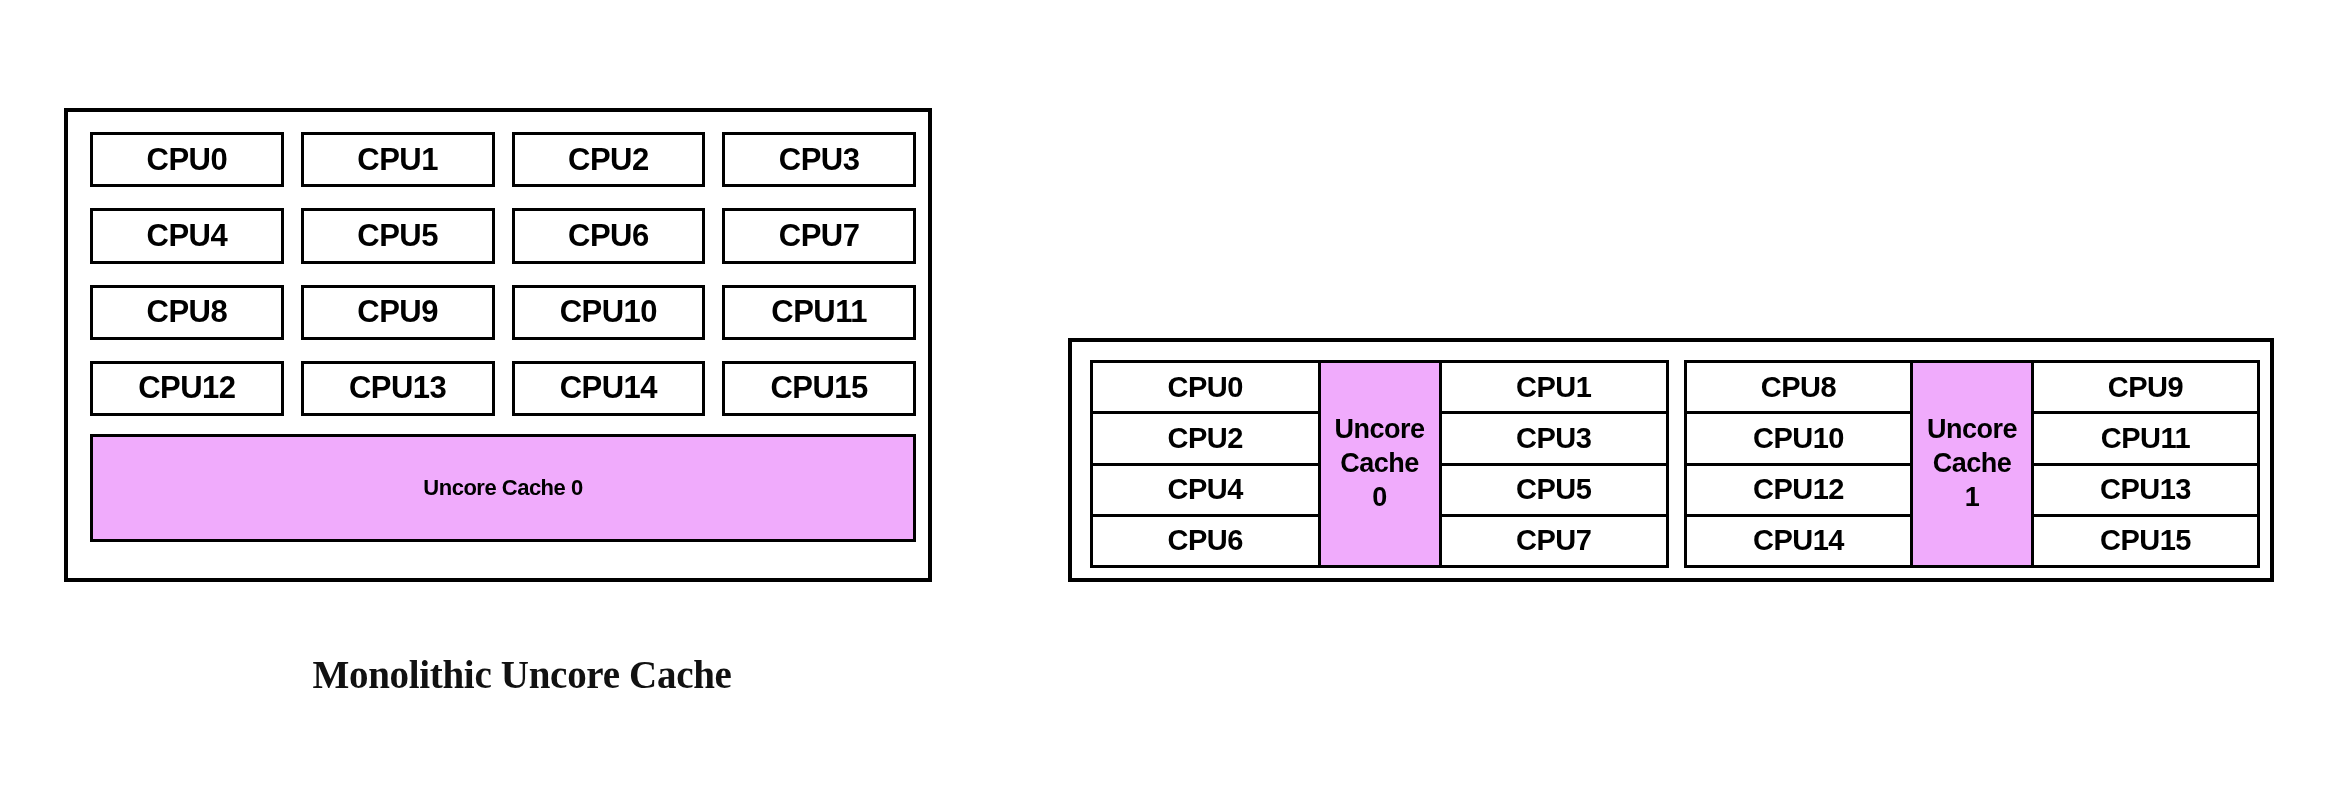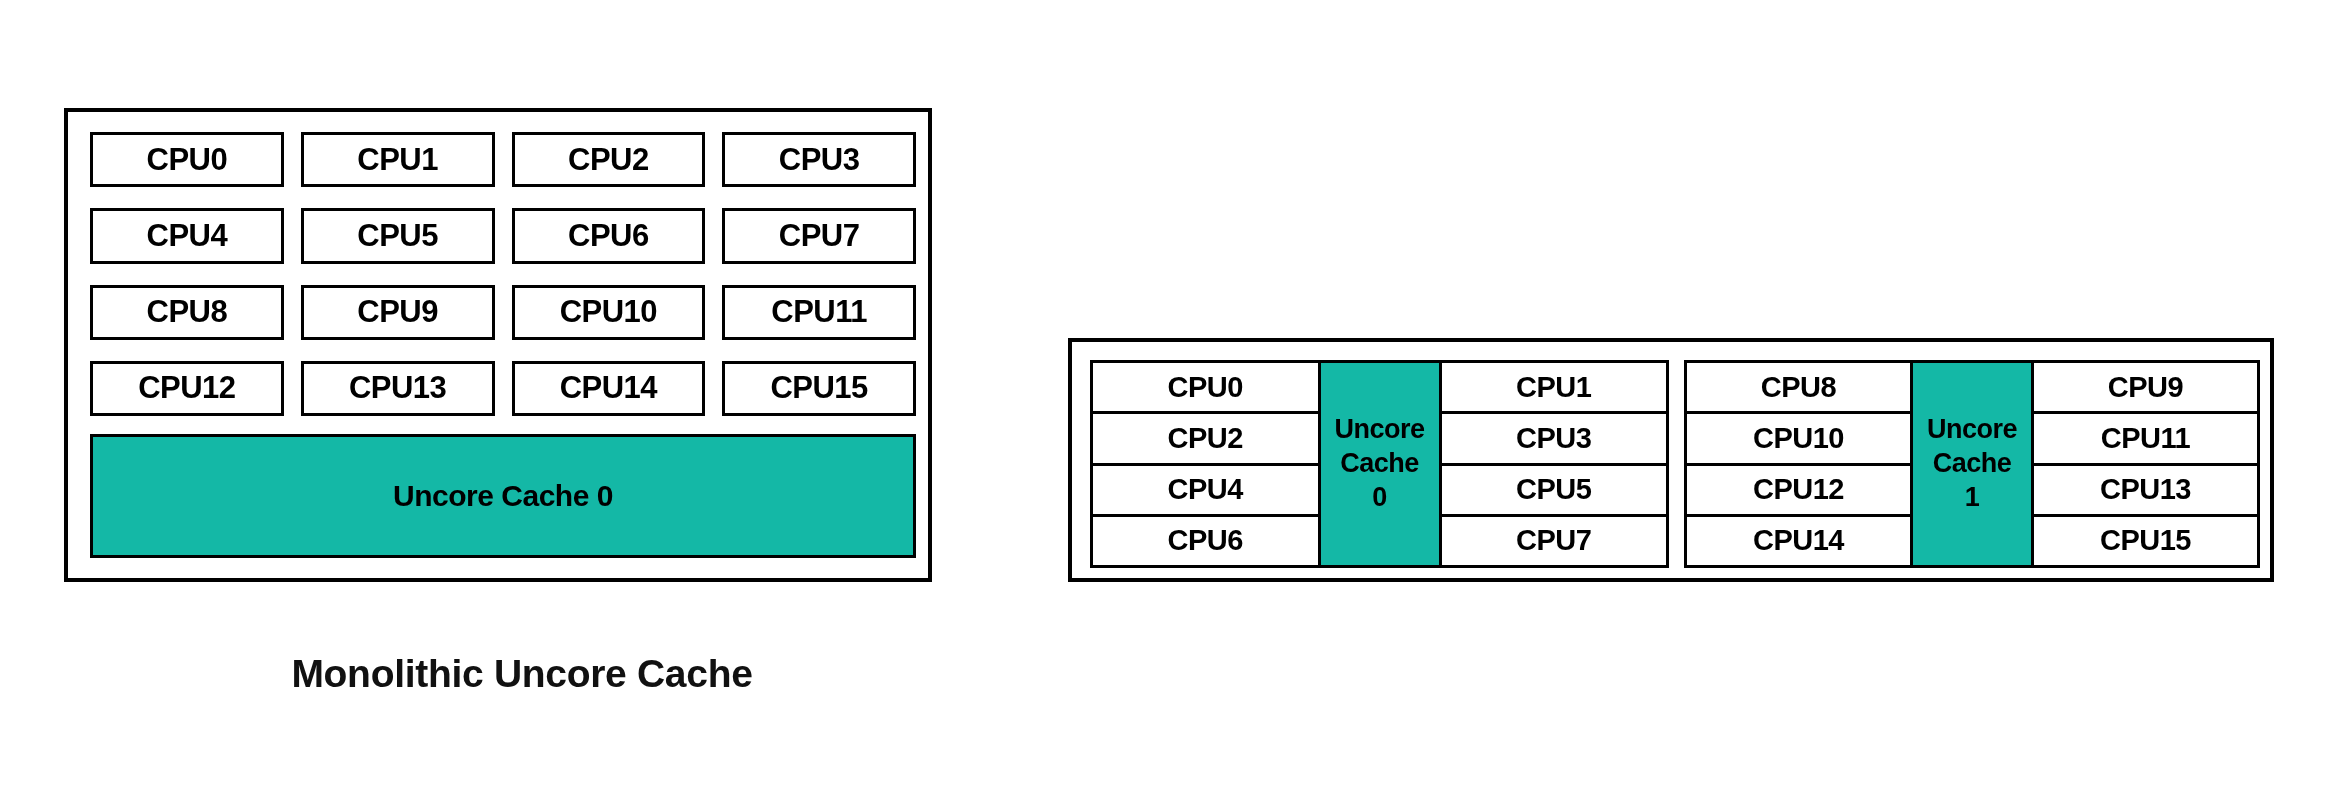--- a/index.html
+++ b/index.html
@@ -39,36 +39,37 @@
     display: flex;
     align-items: center;
     justify-content: center;
     font-weight: bold;
     letter-spacing: -0.5px;
   }
 
   .cache-box {
     box-sizing: border-box;
     border: 3px solid #000000;
-    background: #14b8a6;
+    background: #f0abfc;
     display: flex;
     align-items: center;
     justify-content: center;
     text-align: center;
     font-weight: bold;
     letter-spacing: -0.5px;
   }
 
   .caption {
     position: absolute;
     font-weight: bold;
     white-space: nowrap;
     text-align: center;
     color: #111111;
     letter-spacing: -0.3px;
+    font-family: Liberation Serif, serif;
   }
 
   
   #monolithic-frame {
     left: 64px;
     top: 88px;
     width: 868px;
     height: 474px;
   }
   #monolithic-grid {
@@ -84,22 +85,22 @@
     row-gap: 21px;
   }
   #monolithic-grid .cpu-box {
     font-size: 31px;
   }
   #monolithic-cache {
     position: absolute;
     left: 22px;
     top: 322px;
     width: 826px;
-    height: 124px;
-    font-size: 30px;
+    height: 108px;
+    font-size: 22px;
   }
 
   
   #split-frame {
     left: 1068px;
     top: 318px;
     width: 1206px;
     height: 244px;
   }
   .split-group {

